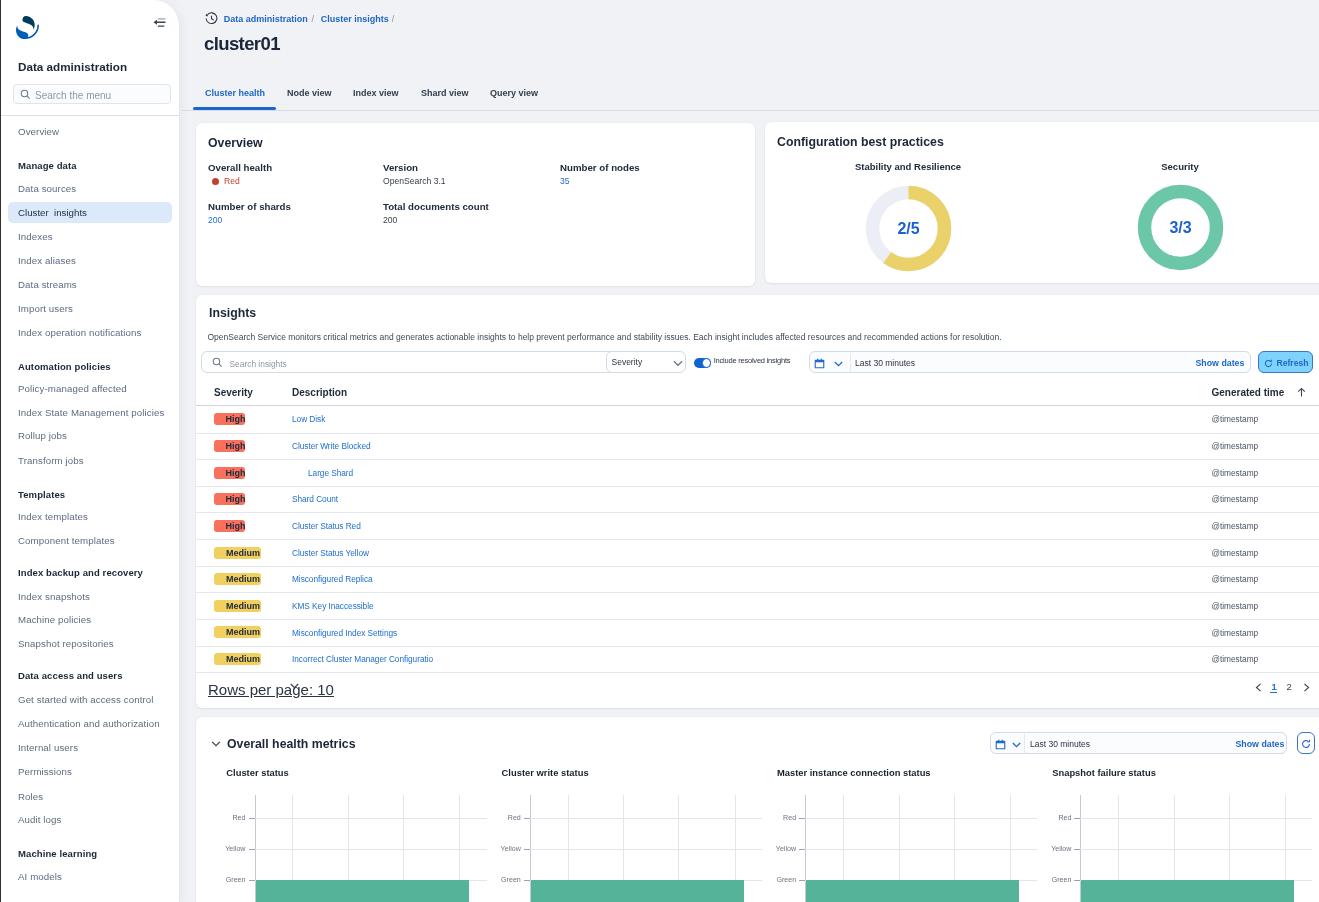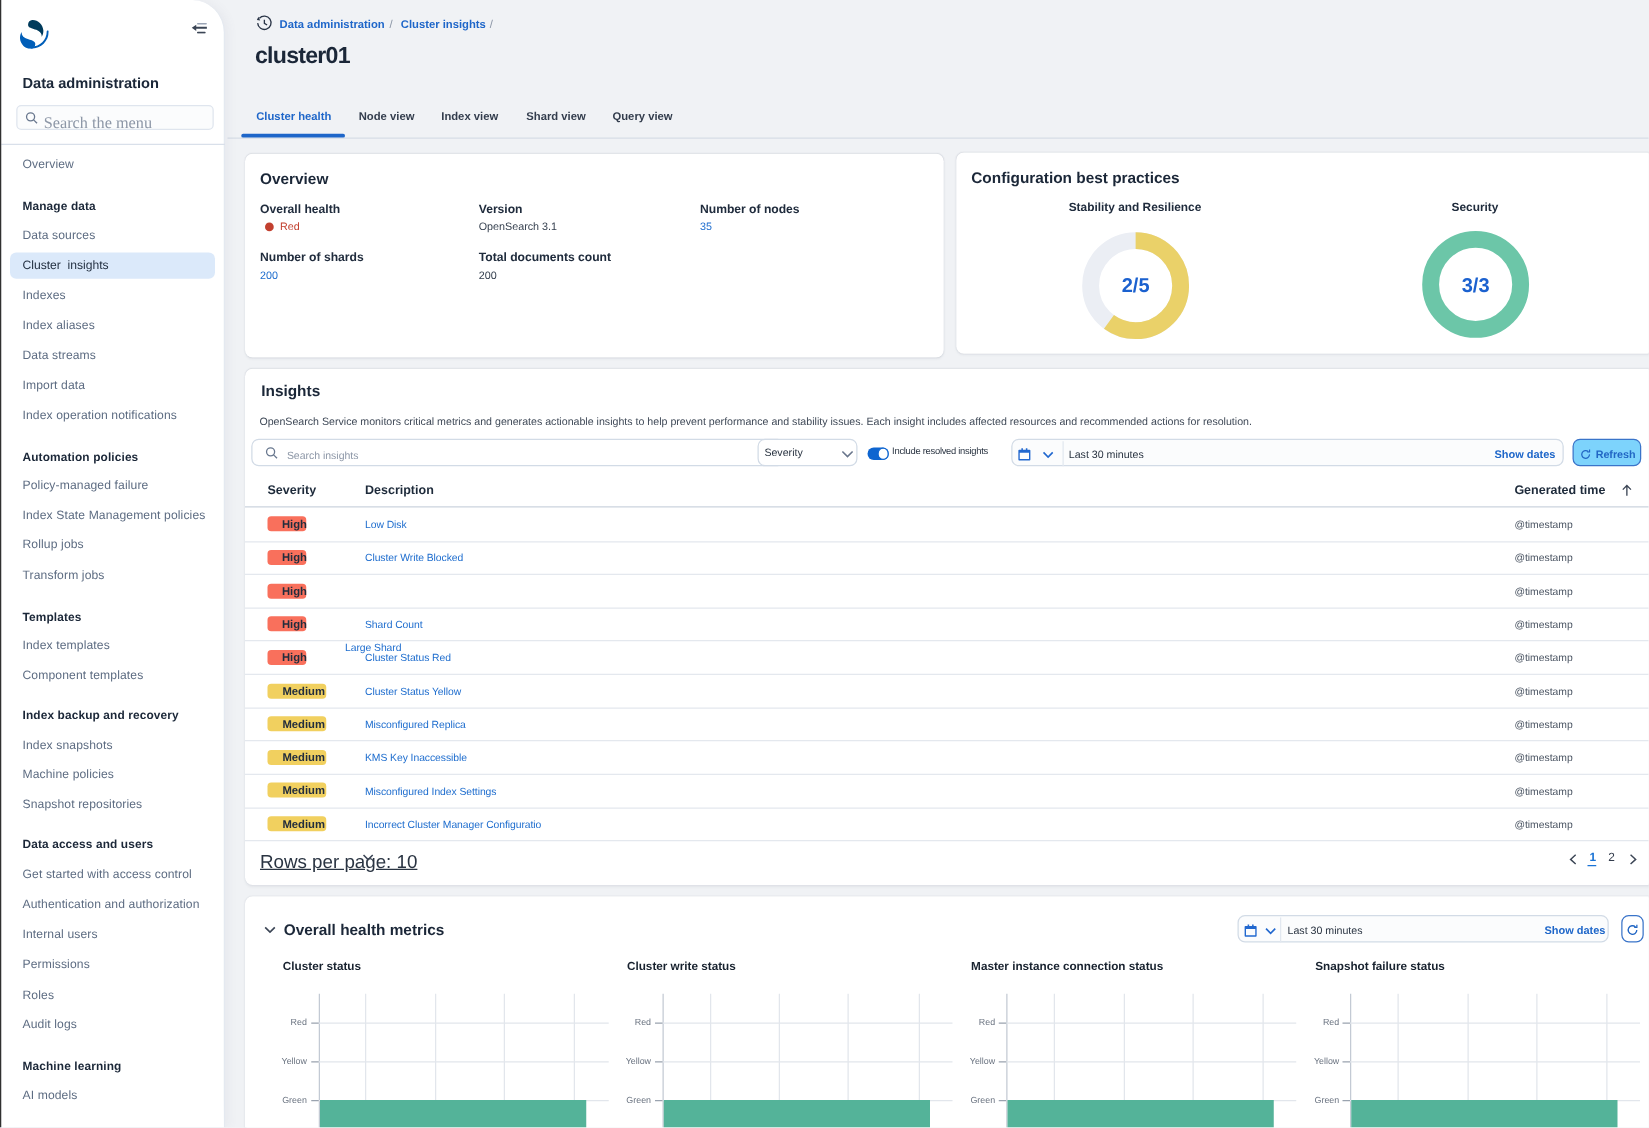--- a/index.html
+++ b/index.html
@@ -41,35 +41,35 @@
 <rect x="4.6" y="0.3" width="7.9" height="1.3" rx="0.6" fill="#9aa4b5"></rect>
 <path d="M0.4 4.2 L4 1.7 L4 3.4 L12.5 3.4 L12.5 5 L4 5 L4 6.7 Z" fill="#3b4555"></path>
 <rect x="4.6" y="7.4" width="6.9" height="1.3" rx="0.6" fill="#3b4555"></rect>
 </svg>
 <div class="abs" style="left:17px;top:59px;font-size:11.7px;font-weight:700;color:#1b2738;line-height:15px;">Data administration</div>
 <div class="abs" style="left:12px;top:84px;width:158px;height:20px;background:#fbfcfd;border:1px solid #dfe5ee;border-radius:4px;">
 <svg class="abs" style="left:6px;top:4px" width="11" height="11" viewBox="0 0 16 16" fill="none" stroke="#68778e" stroke-width="1.5">
         <circle cx="6.5" cy="6.5" r="4.7"></circle>
         <path d="M10 10 L14 14"></path>
       </svg>
-<div class="abs" style="left:21px;top:5px;font-size:13px;color:#8d97a7;font-family:Liberation Serif, serif;">Search the menu</div>
+<div class="abs" style="left:21px;top:5px;font-size:10px;color:#8d97a7;">Search the menu</div>
 </div>
 <div class="abs" style="left:0;top:115px;width:179px;height:1px;background:#d9e0ea;"></div>
 <div class="sbitem" style="top:125px">Overview</div>
 <div class="sbhead" style="top:159px">Manage data</div>
 <div class="sbitem" style="top:182px">Data sources</div>
 <div class="sbpill" style="top:202px"></div>
 <div class="sbsel" style="top:206px">Cluster&nbsp; insights</div>
 <div class="sbitem" style="top:230px">Indexes</div>
 <div class="sbitem" style="top:254px">Index aliases</div>
 <div class="sbitem" style="top:278px">Data streams</div>
-<div class="sbitem" style="top:302px">Import data</div>
+<div class="sbitem" style="top:302px">Import users</div>
 <div class="sbitem" style="top:326px">Index operation notifications</div>
 <div class="sbhead" style="top:360px">Automation policies</div>
-<div class="sbitem" style="top:382px">Policy-managed failure</div>
+<div class="sbitem" style="top:382px">Policy-managed affected</div>
 <div class="sbitem" style="top:406px">Index State Management policies</div>
 <div class="sbitem" style="top:429px">Rollup jobs</div>
 <div class="sbitem" style="top:454px">Transform jobs</div>
 <div class="sbhead" style="top:488px">Templates</div>
 <div class="sbitem" style="top:510px">Index templates</div>
 <div class="sbitem" style="top:534px">Component templates</div>
 <div class="sbhead" style="top:566px">Index backup and recovery</div>
 <div class="sbitem" style="top:590px">Index snapshots</div>
 <div class="sbitem" style="top:613px">Machine policies</div>
 <div class="sbitem" style="top:637px">Snapshot repositories</div>
@@ -174,21 +174,21 @@
 <div class="rborder" style="top:405px;background:#ccd4de;"></div>
 <div class="badge" style="left:213.5px;top:413.2px;width:31px;background:#f9705c;">High</div>
 <div class="rowlink" style="left:292px;top:414.4px;">Low Disk</div>
 <div class="rowts" style="left:1211.5px;top:414.4px;">@timestamp</div>
 <div class="rborder" style="top:432.5px;"></div>
 <div class="badge" style="left:213.5px;top:439.8px;width:31px;background:#f9705c;">High</div>
 <div class="rowlink" style="left:292px;top:441.0px;">Cluster Write Blocked</div>
 <div class="rowts" style="left:1211.5px;top:441.0px;">@timestamp</div>
 <div class="rborder" style="top:459.1px;"></div>
 <div class="badge" style="left:213.5px;top:466.5px;width:31px;background:#f9705c;">High</div>
-<div class="rowlink" style="left:276px;top:467.7px;margin-top:45px;">Large Shard</div>
+<div class="rowlink" style="left:308px;top:467.7px;">Large Shard</div>
 <div class="rowts" style="left:1211.5px;top:467.7px;">@timestamp</div>
 <div class="rborder" style="top:485.8px;"></div>
 <div class="badge" style="left:213.5px;top:493.1px;width:31px;background:#f9705c;">High</div>
 <div class="rowlink" style="left:292px;top:494.3px;">Shard Count</div>
 <div class="rowts" style="left:1211.5px;top:494.3px;">@timestamp</div>
 <div class="rborder" style="top:512.4px;"></div>
 <div class="badge" style="left:213.5px;top:519.8px;width:31px;background:#f9705c;">High</div>
 <div class="rowlink" style="left:292px;top:521.0px;">Cluster Status Red</div>
 <div class="rowts" style="left:1211.5px;top:521.0px;">@timestamp</div>
 <div class="rborder" style="top:539.1px;"></div>

